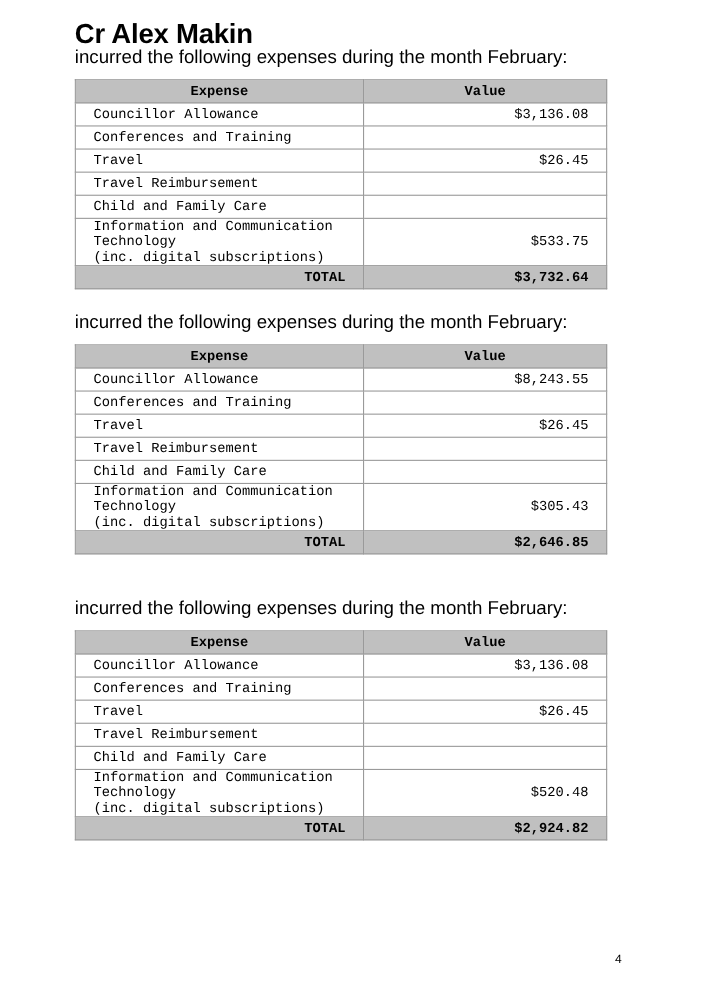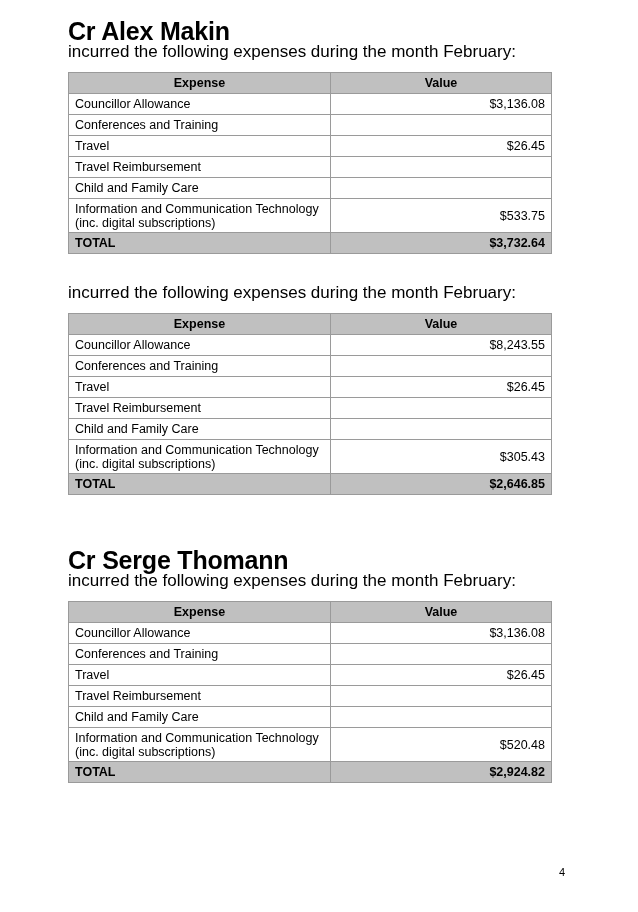--- a/index.html
+++ b/index.html
@@ -39,34 +39,36 @@
       border-collapse: collapse;
       width: 483px;
       margin-top: 13px;
       font-size: 12.5px;
       table-layout: fixed;
     }
     col.c1 { width: 262px; }
     col.c2 { width: 221px; }
     th, td {
       border: 1.5px solid #9a9a9a;
-      padding: 0 6px;
+      padding: 0 16px;
       height: 20px;
       line-height: 14px;
+      font-family: Liberation Mono, monospace;
     }
     th {
       background: #c0c0c0;
       font-weight: bold;
       text-align: center;
     }
     td.val { text-align: right; }
     tr.tall td { height: 33px; }
     tr.total td {
       background: #c0c0c0;
       font-weight: bold;
+      text-align: right;
     }
     .page-number {
       position: absolute;
       left: 559px;
       top: 866px;
       font-size: 11px;
     }
   </style>
 </head>
 <body>
@@ -160,21 +162,20 @@
     </tr>
     <tr class="total">
       <td>TOTAL</td>
       <td class="val">$2,646.85</td>
     </tr>
   </tbody>
     </table>
 </div>
 
 <div class="section s3">
-  <h1 class="name">Cr Serge Thomann</h1>
   <p class="intro">incurred the following expenses during the month February:</p>
   <table>
     <colgroup>
         <col class="c1">
         <col class="c2">
       </colgroup>
     <tbody>
         <tr>
       <th>Expense</th>
       <th>Value</th>

